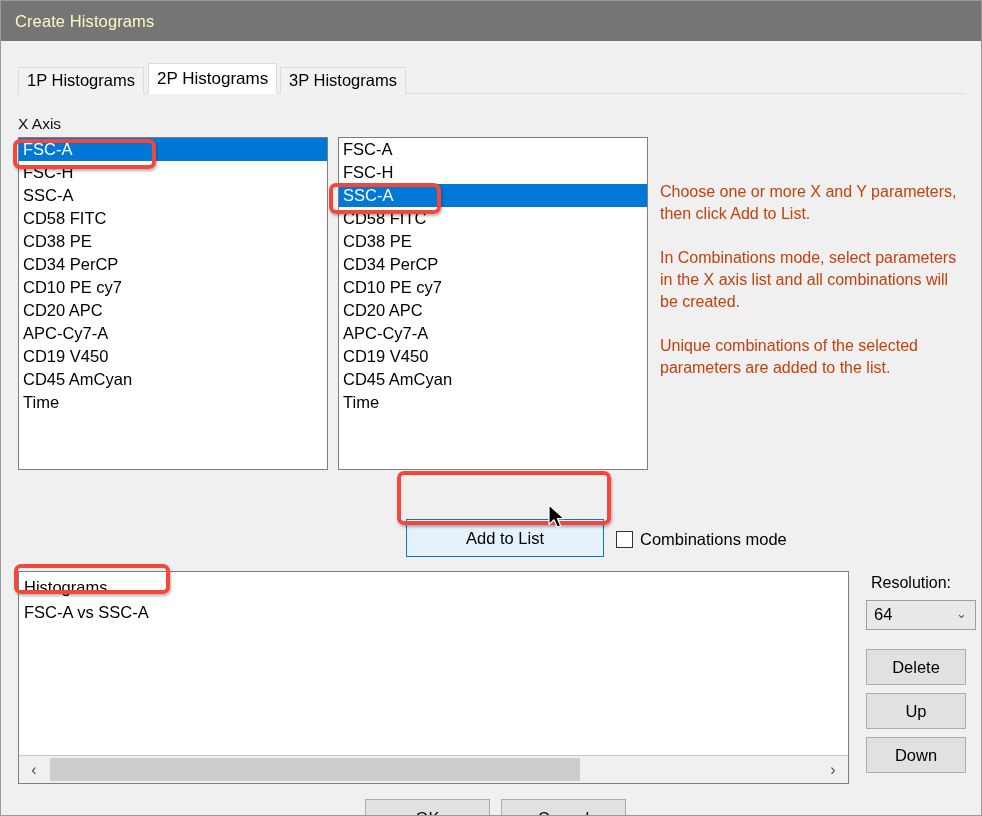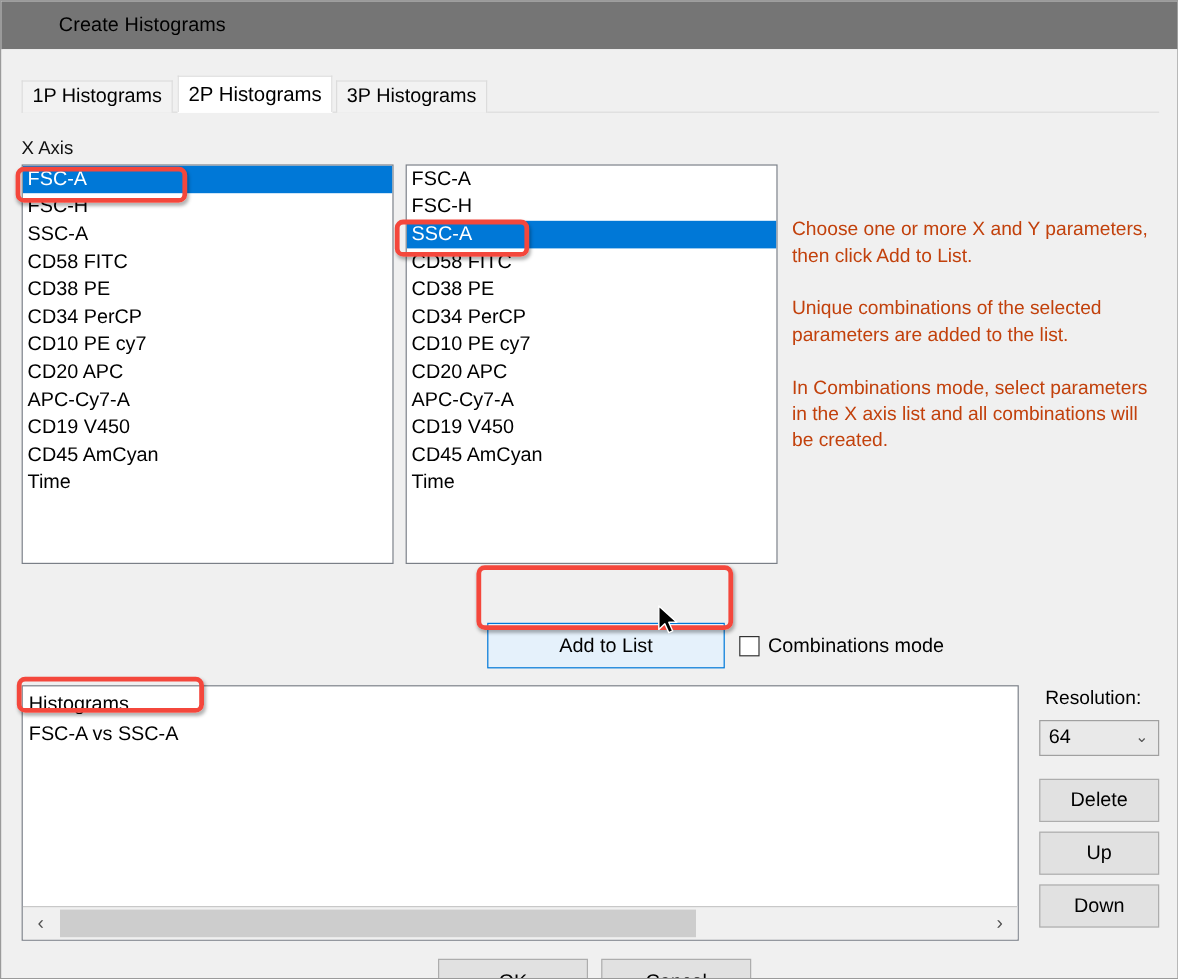--- a/index.html
+++ b/index.html
@@ -24,25 +24,24 @@
   .titlebar {
     position: absolute;
     left: 0; top: 0;
     width: 982px; height: 40px;
     background: #757575;
     box-sizing: border-box;
   }
   .titlebar-text {
     position: absolute;
     left: 14px; top: 11px;
-    color: #000000;
+    color: #fef9c3;
     font-size: 16.5px;
     letter-spacing: .1px;
     white-space: nowrap;
-    margin-left: 34px;
   }
 
   
   .client {
     position: absolute;
     left: 1px; top: 40px;
     width: 980px; height: 774px;
     background: #f0f0f0;
   }
 
@@ -228,21 +227,21 @@
   .res-label {
     position: absolute;
     left: 869px; top: 533px;
     font-size: 16px;
     color: #000;
     white-space: nowrap;
   }
   .combo {
     position: absolute;
     left: 864px; top: 559px;
-    width: 100px; height: 30px;
+    width: 110px; height: 30px;
     box-sizing: border-box;
     background: #e9e9e9;
     border: 1px solid #a0a0a0;
     cursor: default;
   }
   .combo .val {
     position: absolute;
     left: 7px; top: 4px;
     font-size: 16.5px;
     color: #000;
@@ -350,22 +349,22 @@
         <div class="row">CD10 PE cy7</div>
         <div class="row">CD20 APC</div>
         <div class="row">APC-Cy7-A</div>
         <div class="row">CD19 V450</div>
         <div class="row">CD45 AmCyan</div>
         <div class="row">Time</div>
       </div>
 
     <div class="helptext">
       <p>Choose one or more X and Y parameters, then click Add to List.</p>
+      <p>In Combinations mode, select parameters in the X axis list and all combinations will be created.</p>
       <p>Unique combinations of the selected parameters are added to the list.</p>
-      <p>In Combinations mode, select parameters in the X axis list and all combinations will be created.</p>
     </div>
 
     <div class="addbtn">Add to List</div>
 
     <div class="cbwrap">
       <span class="cbbox"></span><span class="cblabel">Combinations mode</span>
     </div>
 
     <div class="histpanel">
       <div class="hist-header">Histograms</div>

